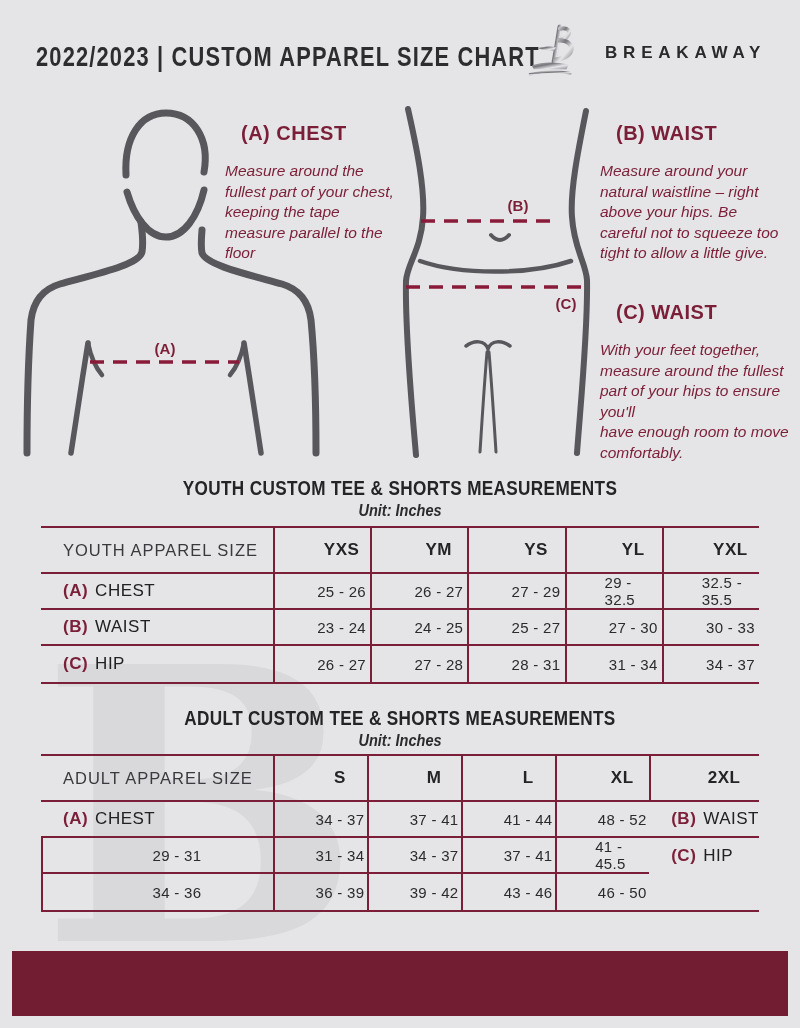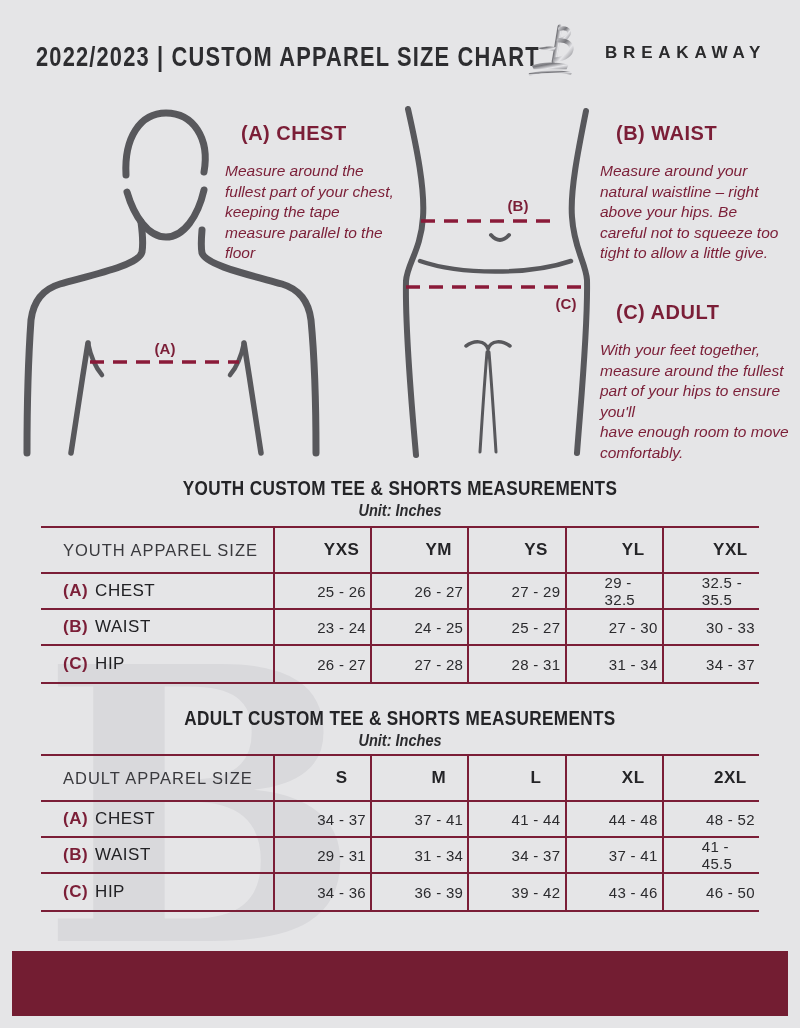--- a/index.html
+++ b/index.html
@@ -131,21 +131,21 @@
 
 <div class="instr" id="instr-chest">
   <h3>(A) CHEST</h3>
   <p>Measure around the fullest part of your chest, keeping the tape measure parallel to the floor</p>
 </div>
 <div class="instr" id="instr-waist">
   <h3>(B) WAIST</h3>
   <p>Measure around your natural waistline – right above your hips. Be careful not to squeeze too tight to allow a little give.</p>
 </div>
 <div class="instr" id="instr-hips">
-  <h3>(C) ADULT</h3>
+  <h3>(C) WAIST</h3>
   <p>With your feet together, measure around the fullest part of your hips to ensure you'll
 have enough room to move comfortably.</p>
 </div>
 
 <h2 class="tbl-title" id="youth-title">YOUTH CUSTOM TEE &amp; SHORTS MEASUREMENTS</h2>
 <p class="tbl-unit" id="youth-unit">Unit: Inches</p>
 
 <div class="size-table" id="youth-table">
   <div class="th th-first">YOUTH APPAREL SIZE</div>
   <div class="th vline">YXS</div>
@@ -196,21 +196,20 @@
   <div class="th vline">XL</div>
   <div class="th vline">2XL</div>
 
   <div class="td td-label">
     <span class="prefix">(A)</span>
     <span>CHEST</span>
   </div>
   <div class="td vline">34 - 37</div>
   <div class="td vline">37 - 41</div>
   <div class="td vline">41 - 44</div>
-  <div class="td vline">44 - 48</div>
   <div class="td vline">48 - 52</div>
 
   <div class="td td-label">
     <span class="prefix">(B)</span>
     <span>WAIST</span>
   </div>
   <div class="td vline">29 - 31</div>
   <div class="td vline">31 - 34</div>
   <div class="td vline">34 - 37</div>
   <div class="td vline">37 - 41</div>

